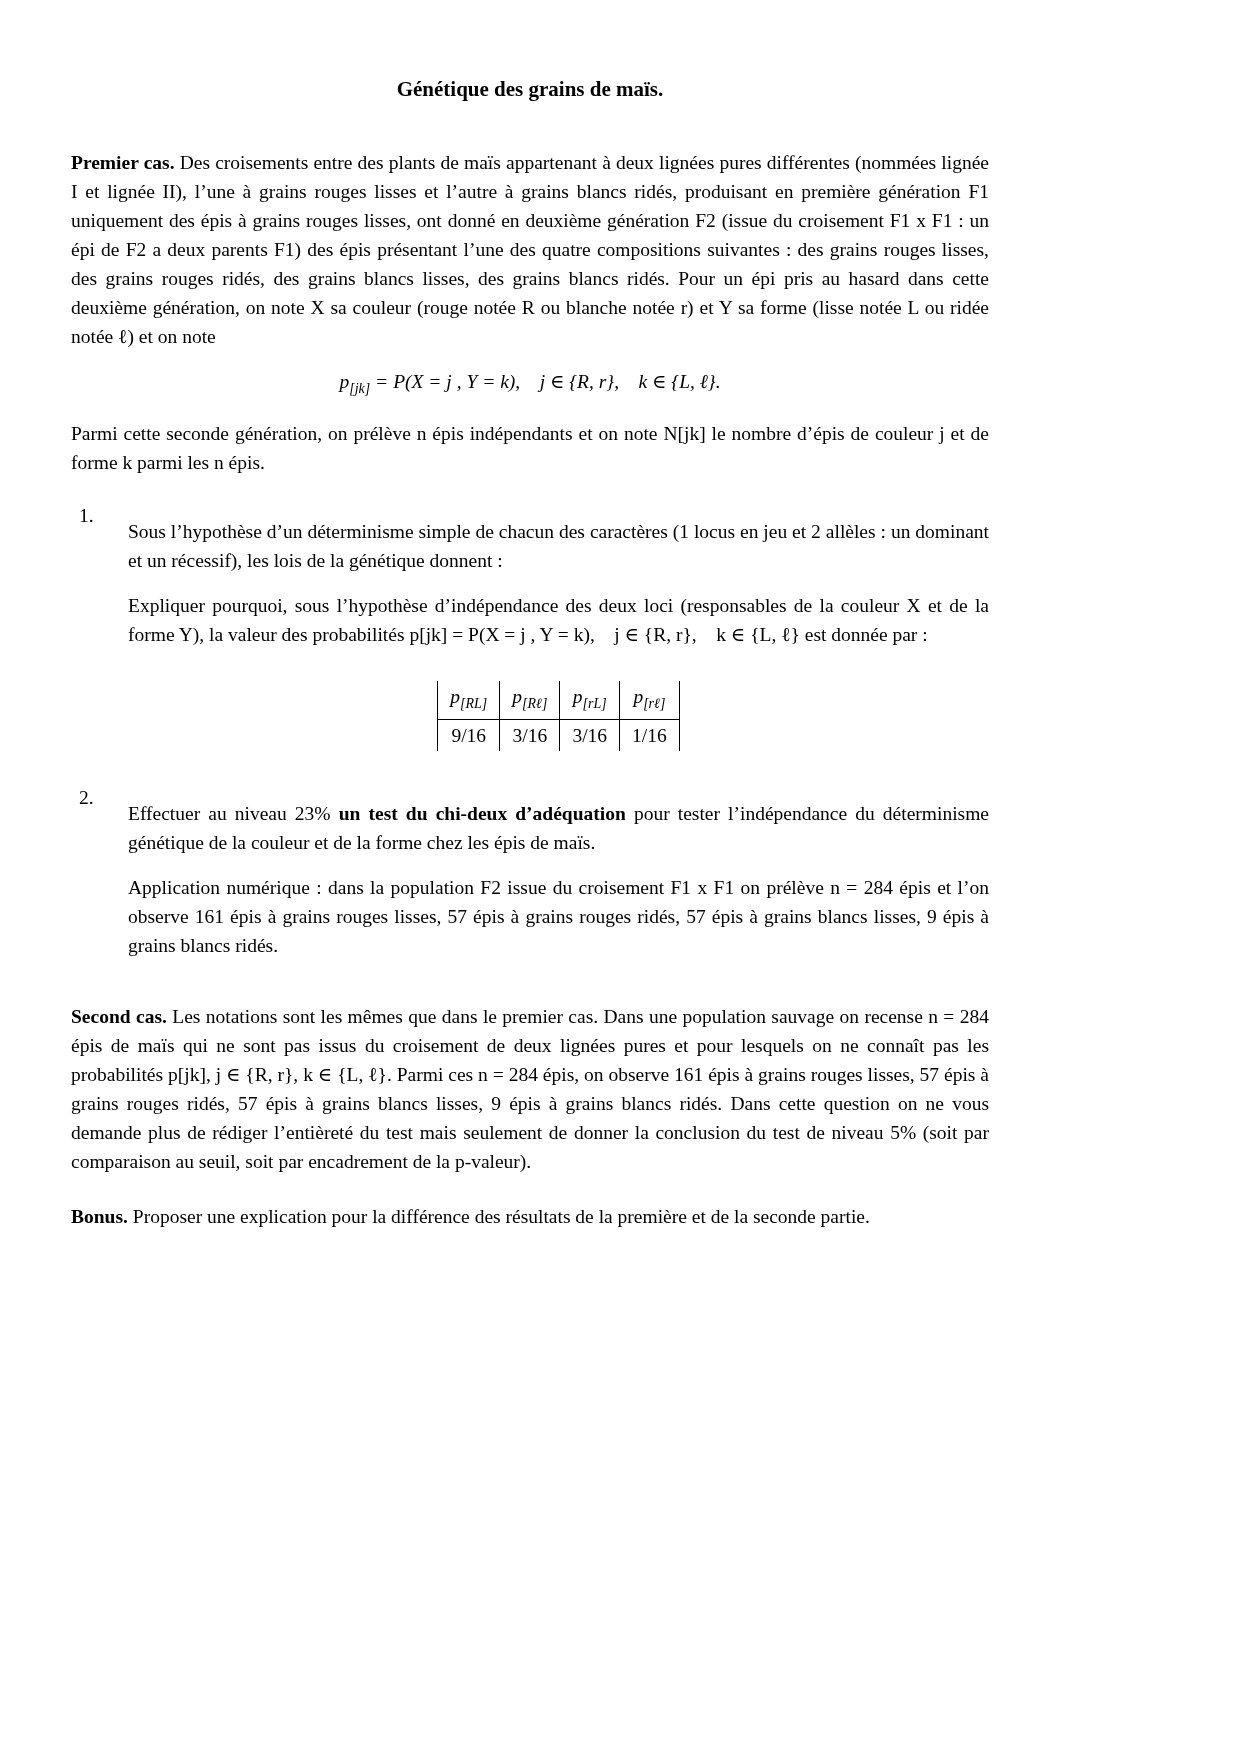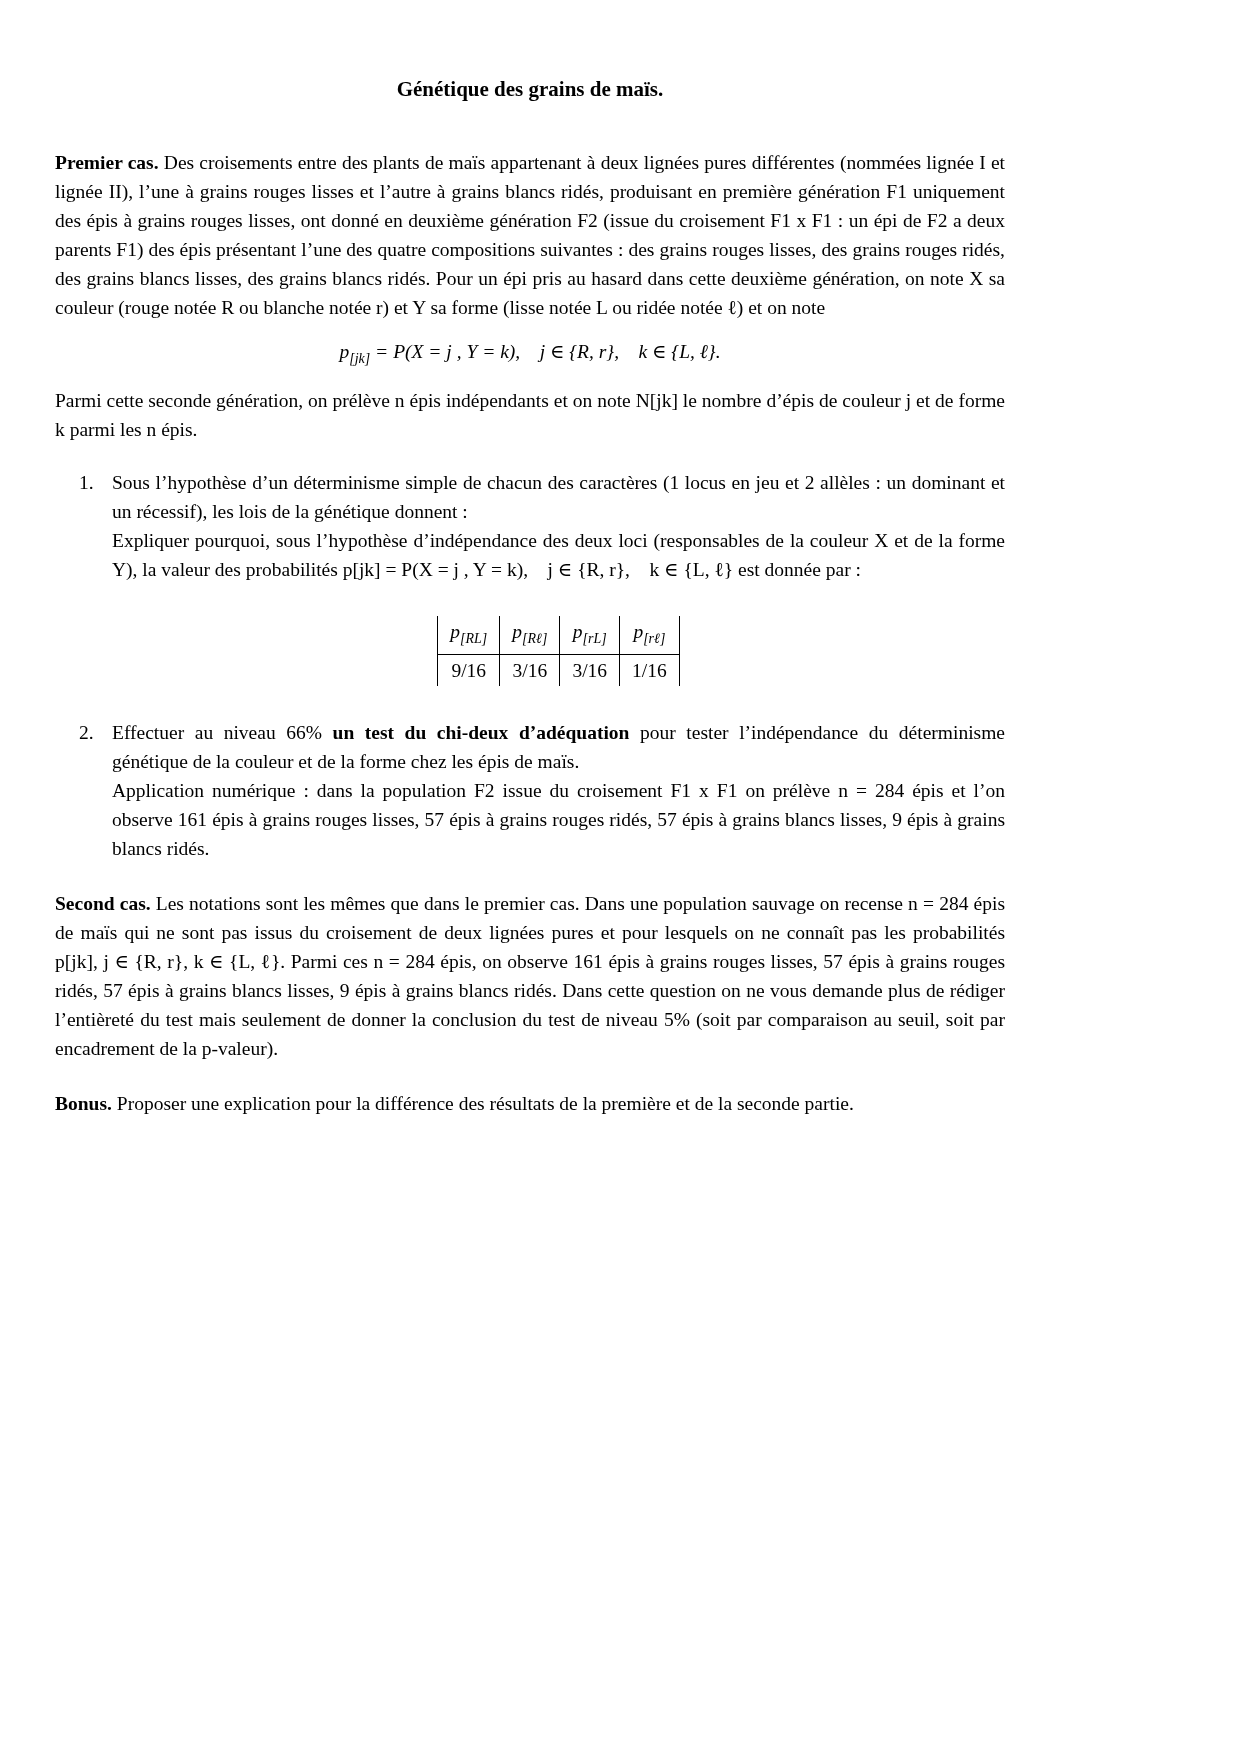--- a/index.html
+++ b/index.html
@@ -20,21 +20,21 @@
     padding: 76px 236px 0 55px;
   }
   .doc-title {
     font-size: 21px;
     font-weight: bold;
     text-align: center;
     margin: 0 0 46px 0;
     line-height: 26px;
   }
   .para {
-    margin: 0;
+    margin: 16px;
     text-align: justify;
     hyphens: auto;
   }
   .bf { font-weight: bold; }
   .equation {
     text-align: center;
     font-style: italic;
     margin: 15px 0 13px 0;
   }
   .equation sub, .prob-table sub {
@@ -113,21 +113,21 @@
         </tr>
       </tbody>
         </table>
     </div>
   </div>
 
   <div class="list-item">
     <div class="item-num">2.</div>
     <div class="item-body">
       <p class="para">
-        <span>Effectuer au niveau 66%</span>
+        <span>Effectuer au niveau 23%</span>
         <span class="bf">un test du chi-deux d’adéquation</span>
         <span>pour tester l’indépendance du déterminisme génétique de la couleur et de la forme chez les épis de maïs.</span>
       </p>
       <p class="para">Application numérique : dans la population F2 issue du croisement F1 x F1 on prélève n = 284 épis et l’on observe 161 épis à grains rouges lisses, 57 épis à grains rouges ridés, 57 épis à grains blancs lisses, 9 épis à grains blancs ridés.</p>
     </div>
   </div>
 
   <p class="para sect">
     <span class="bf">Second cas.</span>
     <span>Les notations sont les mêmes que dans le premier cas. Dans une population sauvage on recense n = 284 épis de maïs qui ne sont pas issus du croisement de deux lignées pures et pour lesquels on ne connaît pas les probabilités p[jk], j ∈ {R, r}, k ∈ {L, ℓ}. Parmi ces n = 284 épis, on observe 161 épis à grains rouges lisses, 57 épis à grains rouges ridés, 57 épis à grains blancs lisses, 9 épis à grains blancs ridés. Dans cette question on ne vous demande plus de rédiger l’entièreté du test mais seulement de donner la conclusion du test de niveau 5% (soit par comparaison au seuil, soit par encadrement de la p-valeur).</span>

